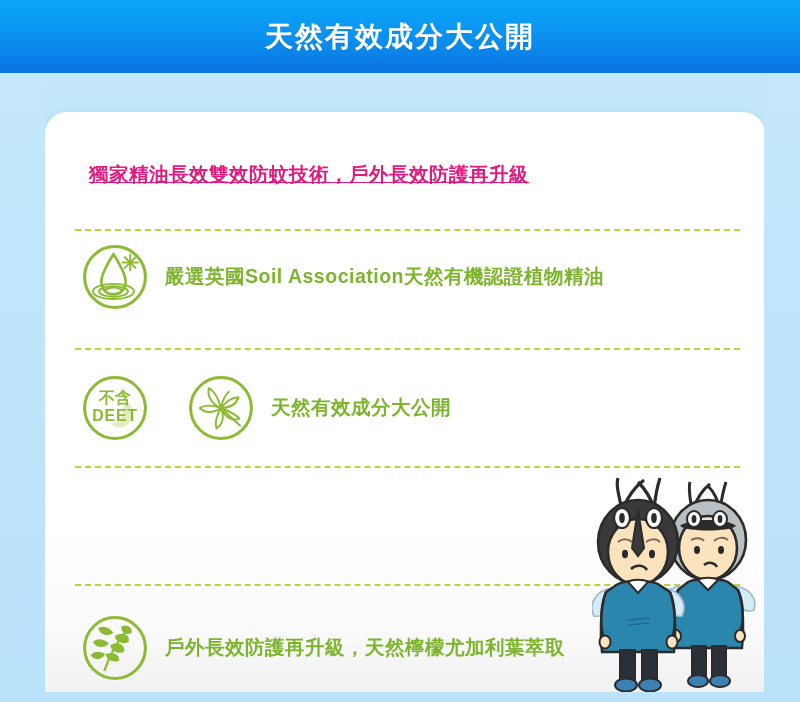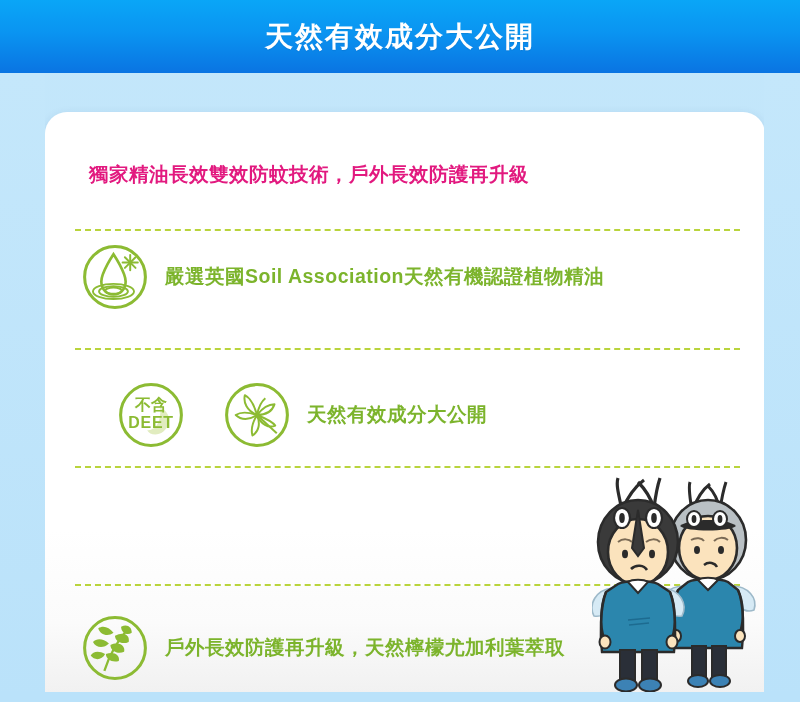--- a/index.html
+++ b/index.html
@@ -65,21 +65,21 @@
   .feature-row {
     position: absolute;
     left: 0;
     width: 720px;
     height: 118px;
     display: flex;
     align-items: center;
   }
   .feature-row.r0 { top: 4px; }
   .feature-row.r1 { top: 106px; }
-  .feature-row.r2 { top: 244px; margin-left: 36px; }
+  .feature-row.r2 { top: 237px; }
   .feature-row.r3 { top: 359px; }
   .feature-row.r4 { top: 477px; }
 
   .divider {
     position: absolute;
     left: 30px;
     width: 665px;
     height: 0;
     border-top: 2px dashed #b9d43c;
   }
@@ -104,21 +104,21 @@
   }
   .feature-text {
     font-size: 19.5px;
     font-weight: bold;
     color: #7cb42c;
     letter-spacing: 0.5px;
     margin-left: 12px;
     white-space: nowrap;
     line-height: 1.1;
   }
-  .feature-text.pink { color: #e2197f; }
+  .feature-text.pink { color: #e2197f; text-decoration: underline; }
 
   
   .mascots {
     position: absolute;
     left: 592px;
     top: 470px;
     width: 180px;
     height: 225px;
     z-index: 5;
   }

